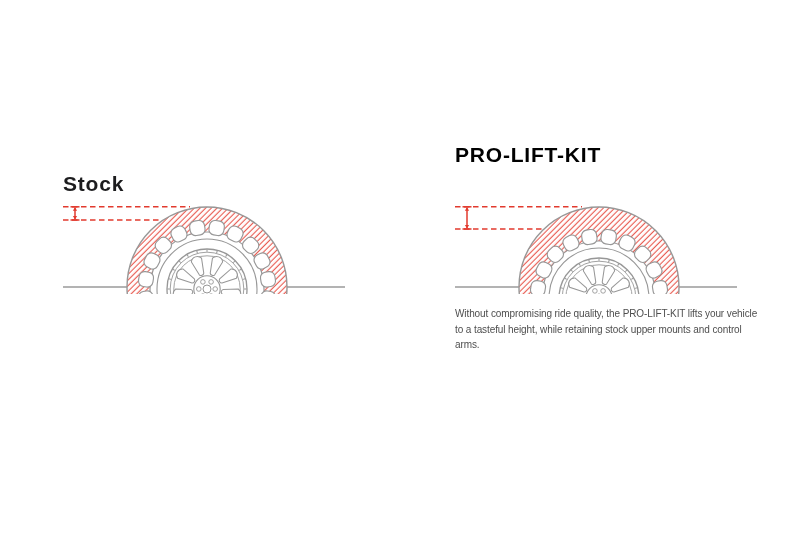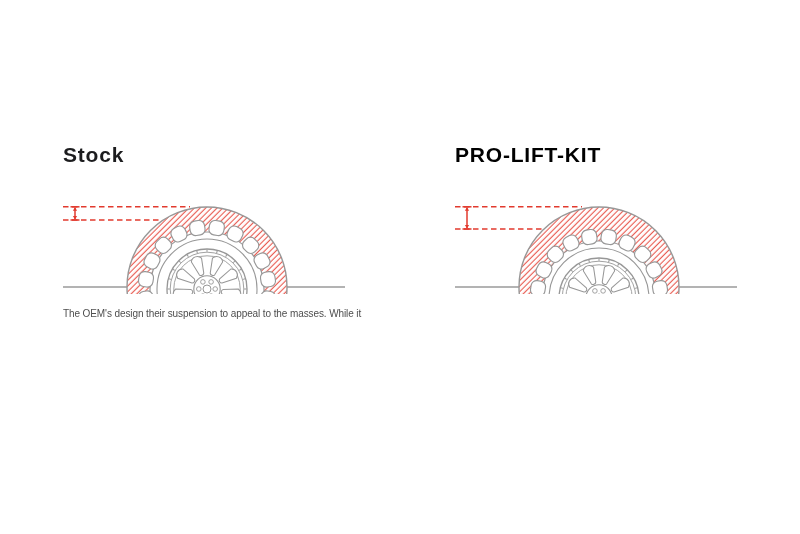--- a/index.html
+++ b/index.html
@@ -25,21 +25,21 @@
     color:#4e4e4e;
   }
   .desc div{white-space:nowrap;}
 </style>
 </head>
 <body>
 
 <div class="canvas">
 
   <section class="column" id="col-stock">
-    <h2 class="title" style="color: rgb(28, 28, 30);">Stock</h2>
+    <h2 class="title" style="color: rgb(28, 28, 30); margin-top: 29px;">Stock</h2>
     <div class="diagram"><svg viewBox="0 0 300 103" width="300" height="103">
           <defs>
             <pattern id="hatch-stock" patternUnits="userSpaceOnUse" width="4" height="4" patternTransform="rotate(45)">
               <line x1="1.4" y1="-1" x2="1.4" y2="5" stroke="#e85045" stroke-width="1.05"></line>
             </pattern>
             <clipPath id="clip-stock">
               <rect x="0" y="0" width="300" height="102"></rect>
             </clipPath>
           </defs>
           <g clip-path="url(#clip-stock)">
@@ -125,21 +125,20 @@
             <g>
               <line x1="20.5" y1="14.8" x2="29.5" y2="14.8" stroke="#e23a2e" stroke-width="1.5"></line>
               <line x1="20.5" y1="28" x2="29.5" y2="28" stroke="#e23a2e" stroke-width="1.5"></line>
               <line x1="25" y1="15.8" x2="25" y2="27" stroke="#e23a2e" stroke-width="1.5"></line>
               <polygon points="25,15.3 22.9,18.8 27.1,18.8" fill="#e23a2e"></polygon>
               <polygon points="25,27.5 22.9,24 27.1,24" fill="#e23a2e"></polygon>
             </g>
           </g>
         </svg></div>
     <div class="desc" style="color: rgb(78, 78, 78);">
-      <div>The OEM's design their suspension to appeal to the masses. While it</div>
     </div>
   </section>
 
   <section class="column" id="col-kit">
     <h2 class="title" style="color: #000000;">PRO-LIFT-KIT</h2>
     <div class="diagram"><svg viewBox="0 0 300 103" width="300" height="103">
           <defs>
             <pattern id="hatch-kit" patternUnits="userSpaceOnUse" width="4" height="4" patternTransform="rotate(45)">
               <line x1="1.4" y1="-1" x2="1.4" y2="5" stroke="#e85045" stroke-width="1.05"></line>
             </pattern>
@@ -229,15 +228,20 @@
             <line x1="13" y1="37" x2="101" y2="37" stroke="#e23a2e" stroke-width="1.4" stroke-dasharray="5.5 3.5"></line>
             <g>
               <line x1="20.5" y1="14.8" x2="29.5" y2="14.8" stroke="#e23a2e" stroke-width="1.5"></line>
               <line x1="20.5" y1="37" x2="29.5" y2="37" stroke="#e23a2e" stroke-width="1.5"></line>
               <line x1="25" y1="15.8" x2="25" y2="36" stroke="#e23a2e" stroke-width="1.5"></line>
               <polygon points="25,15.3 22.9,18.8 27.1,18.8" fill="#e23a2e"></polygon>
               <polygon points="25,36.5 22.9,33 27.1,33" fill="#e23a2e"></polygon>
             </g>
           </g>
         </svg></div>
+    <div class="desc" style="color: rgb(78, 78, 78);">
+      <div>Without compromising ride quality, the PRO-LIFT-KIT lifts your vehicle</div>
+      <div>to a tasteful height, while retaining stock upper mounts and control</div>
+      <div>arms.</div>
+    </div>
   </section>
 
 </div>
 
 </body></html>

